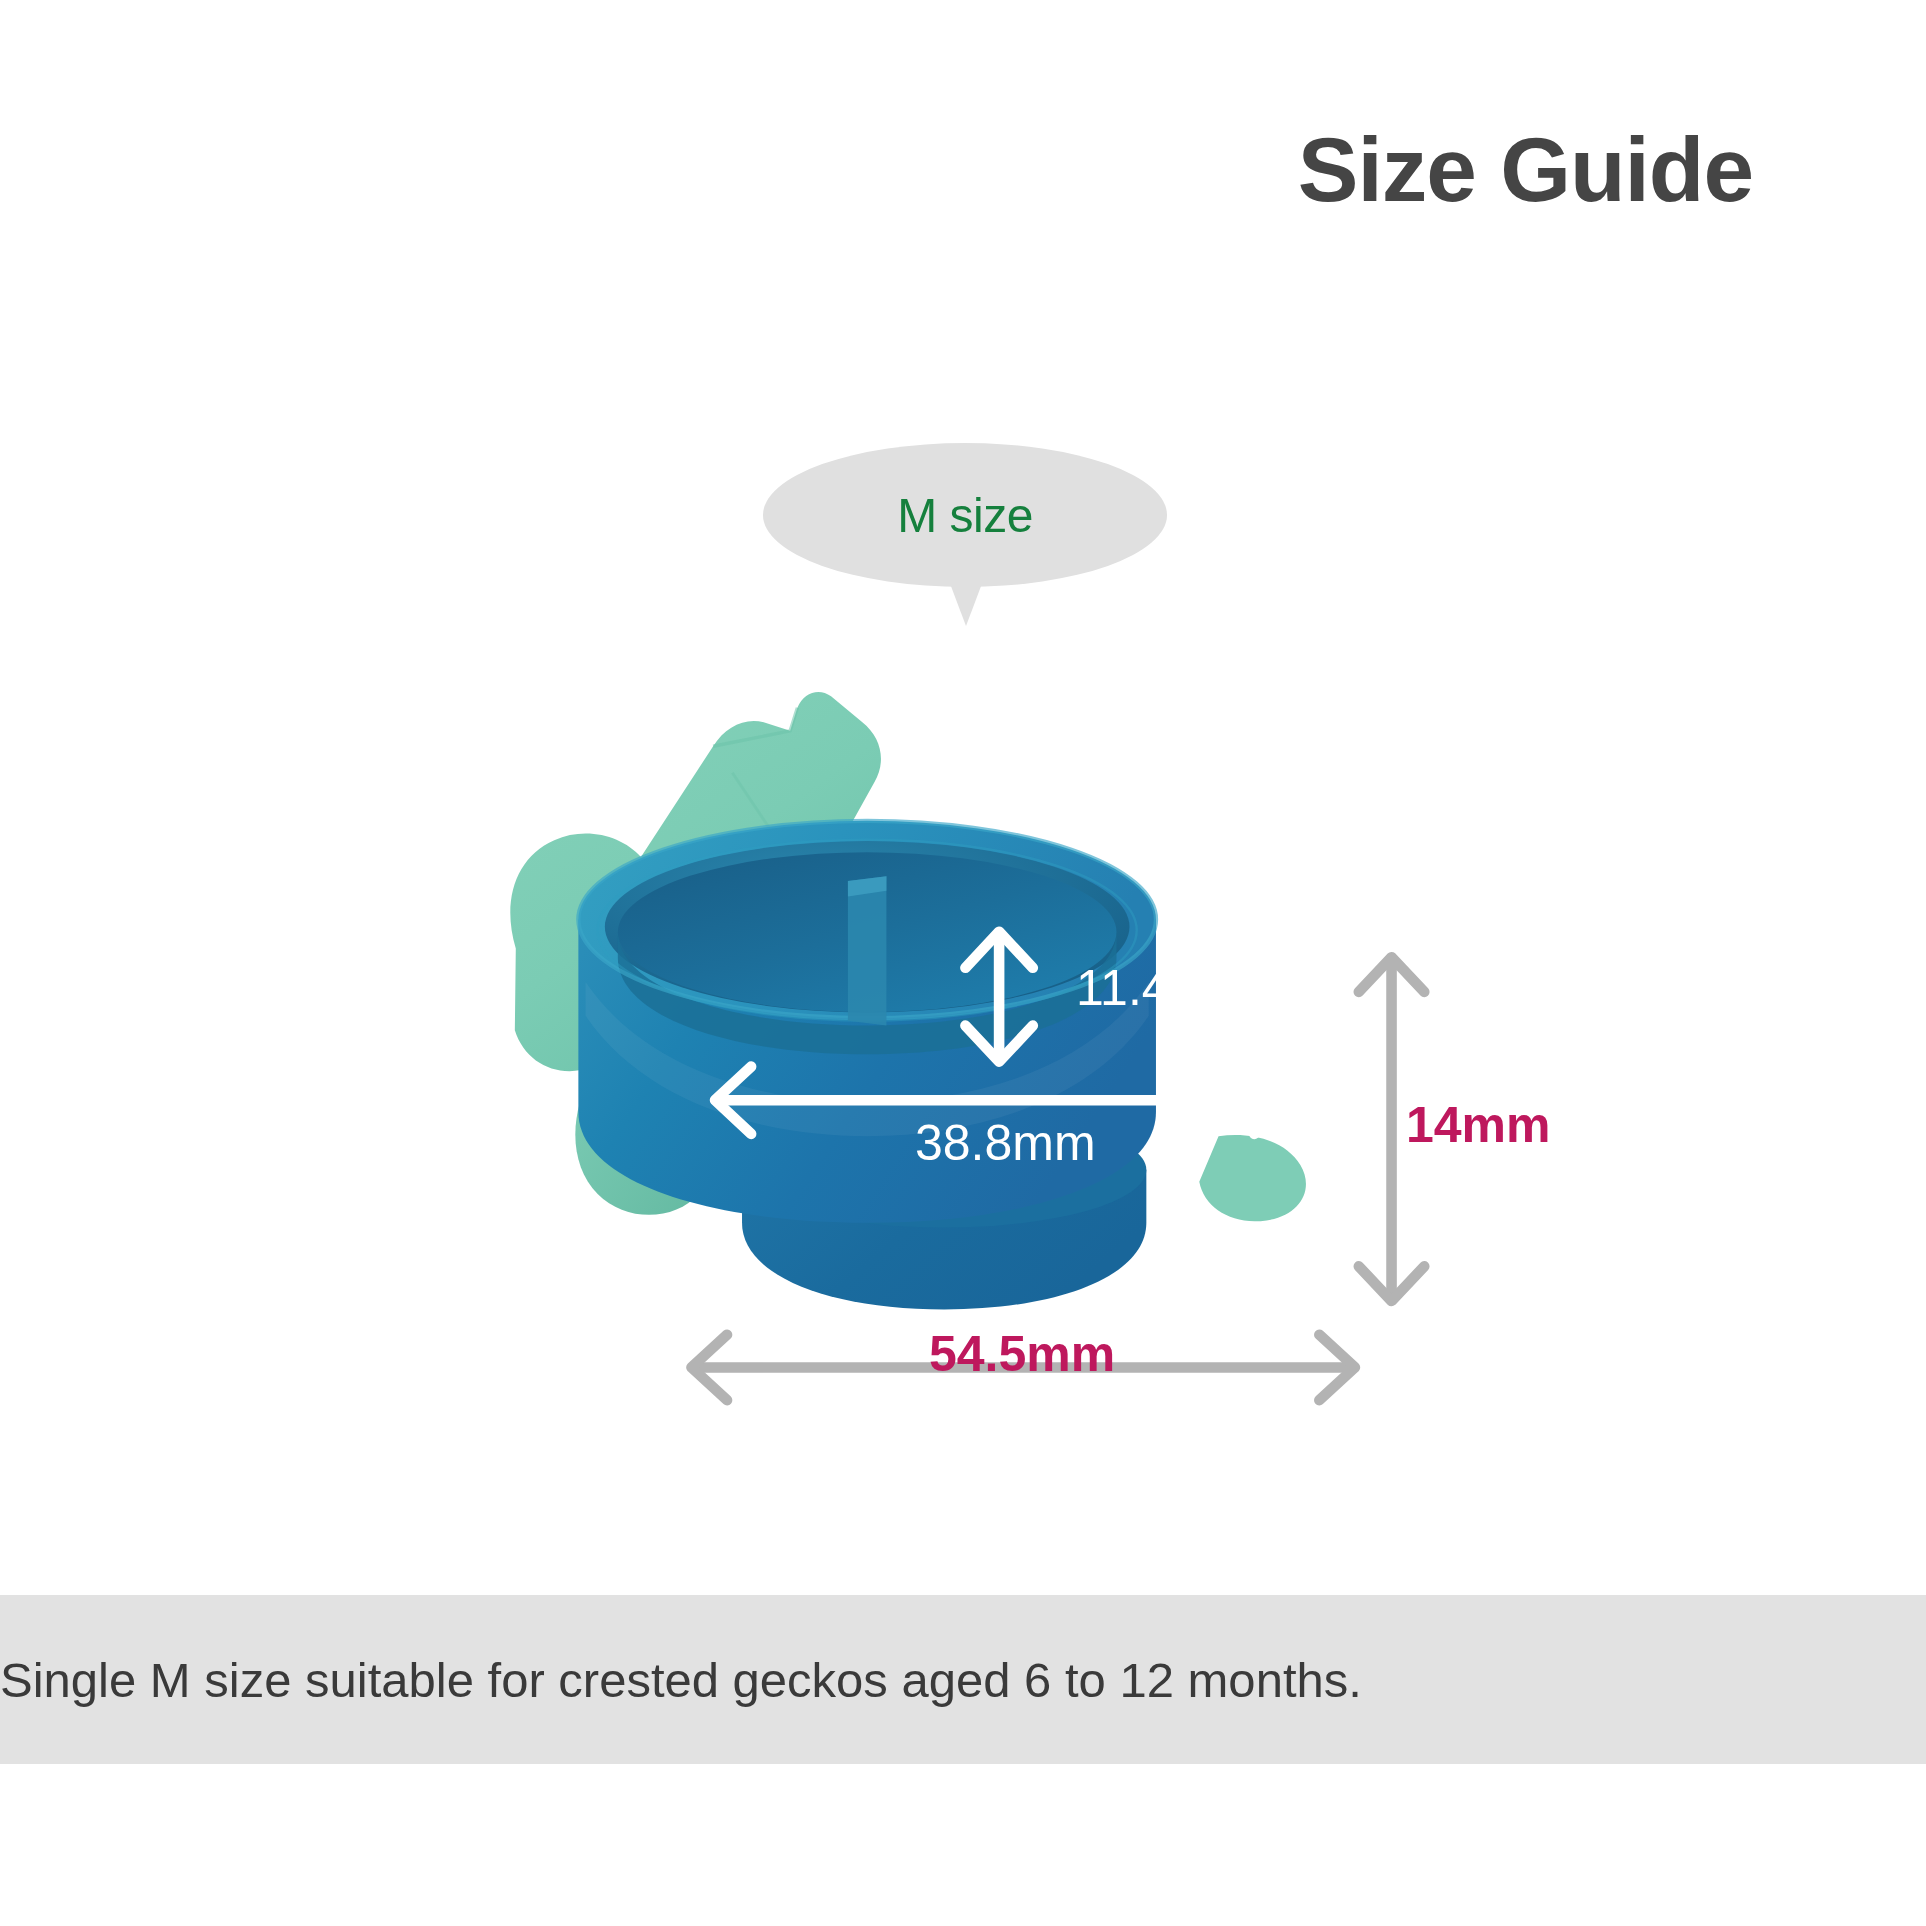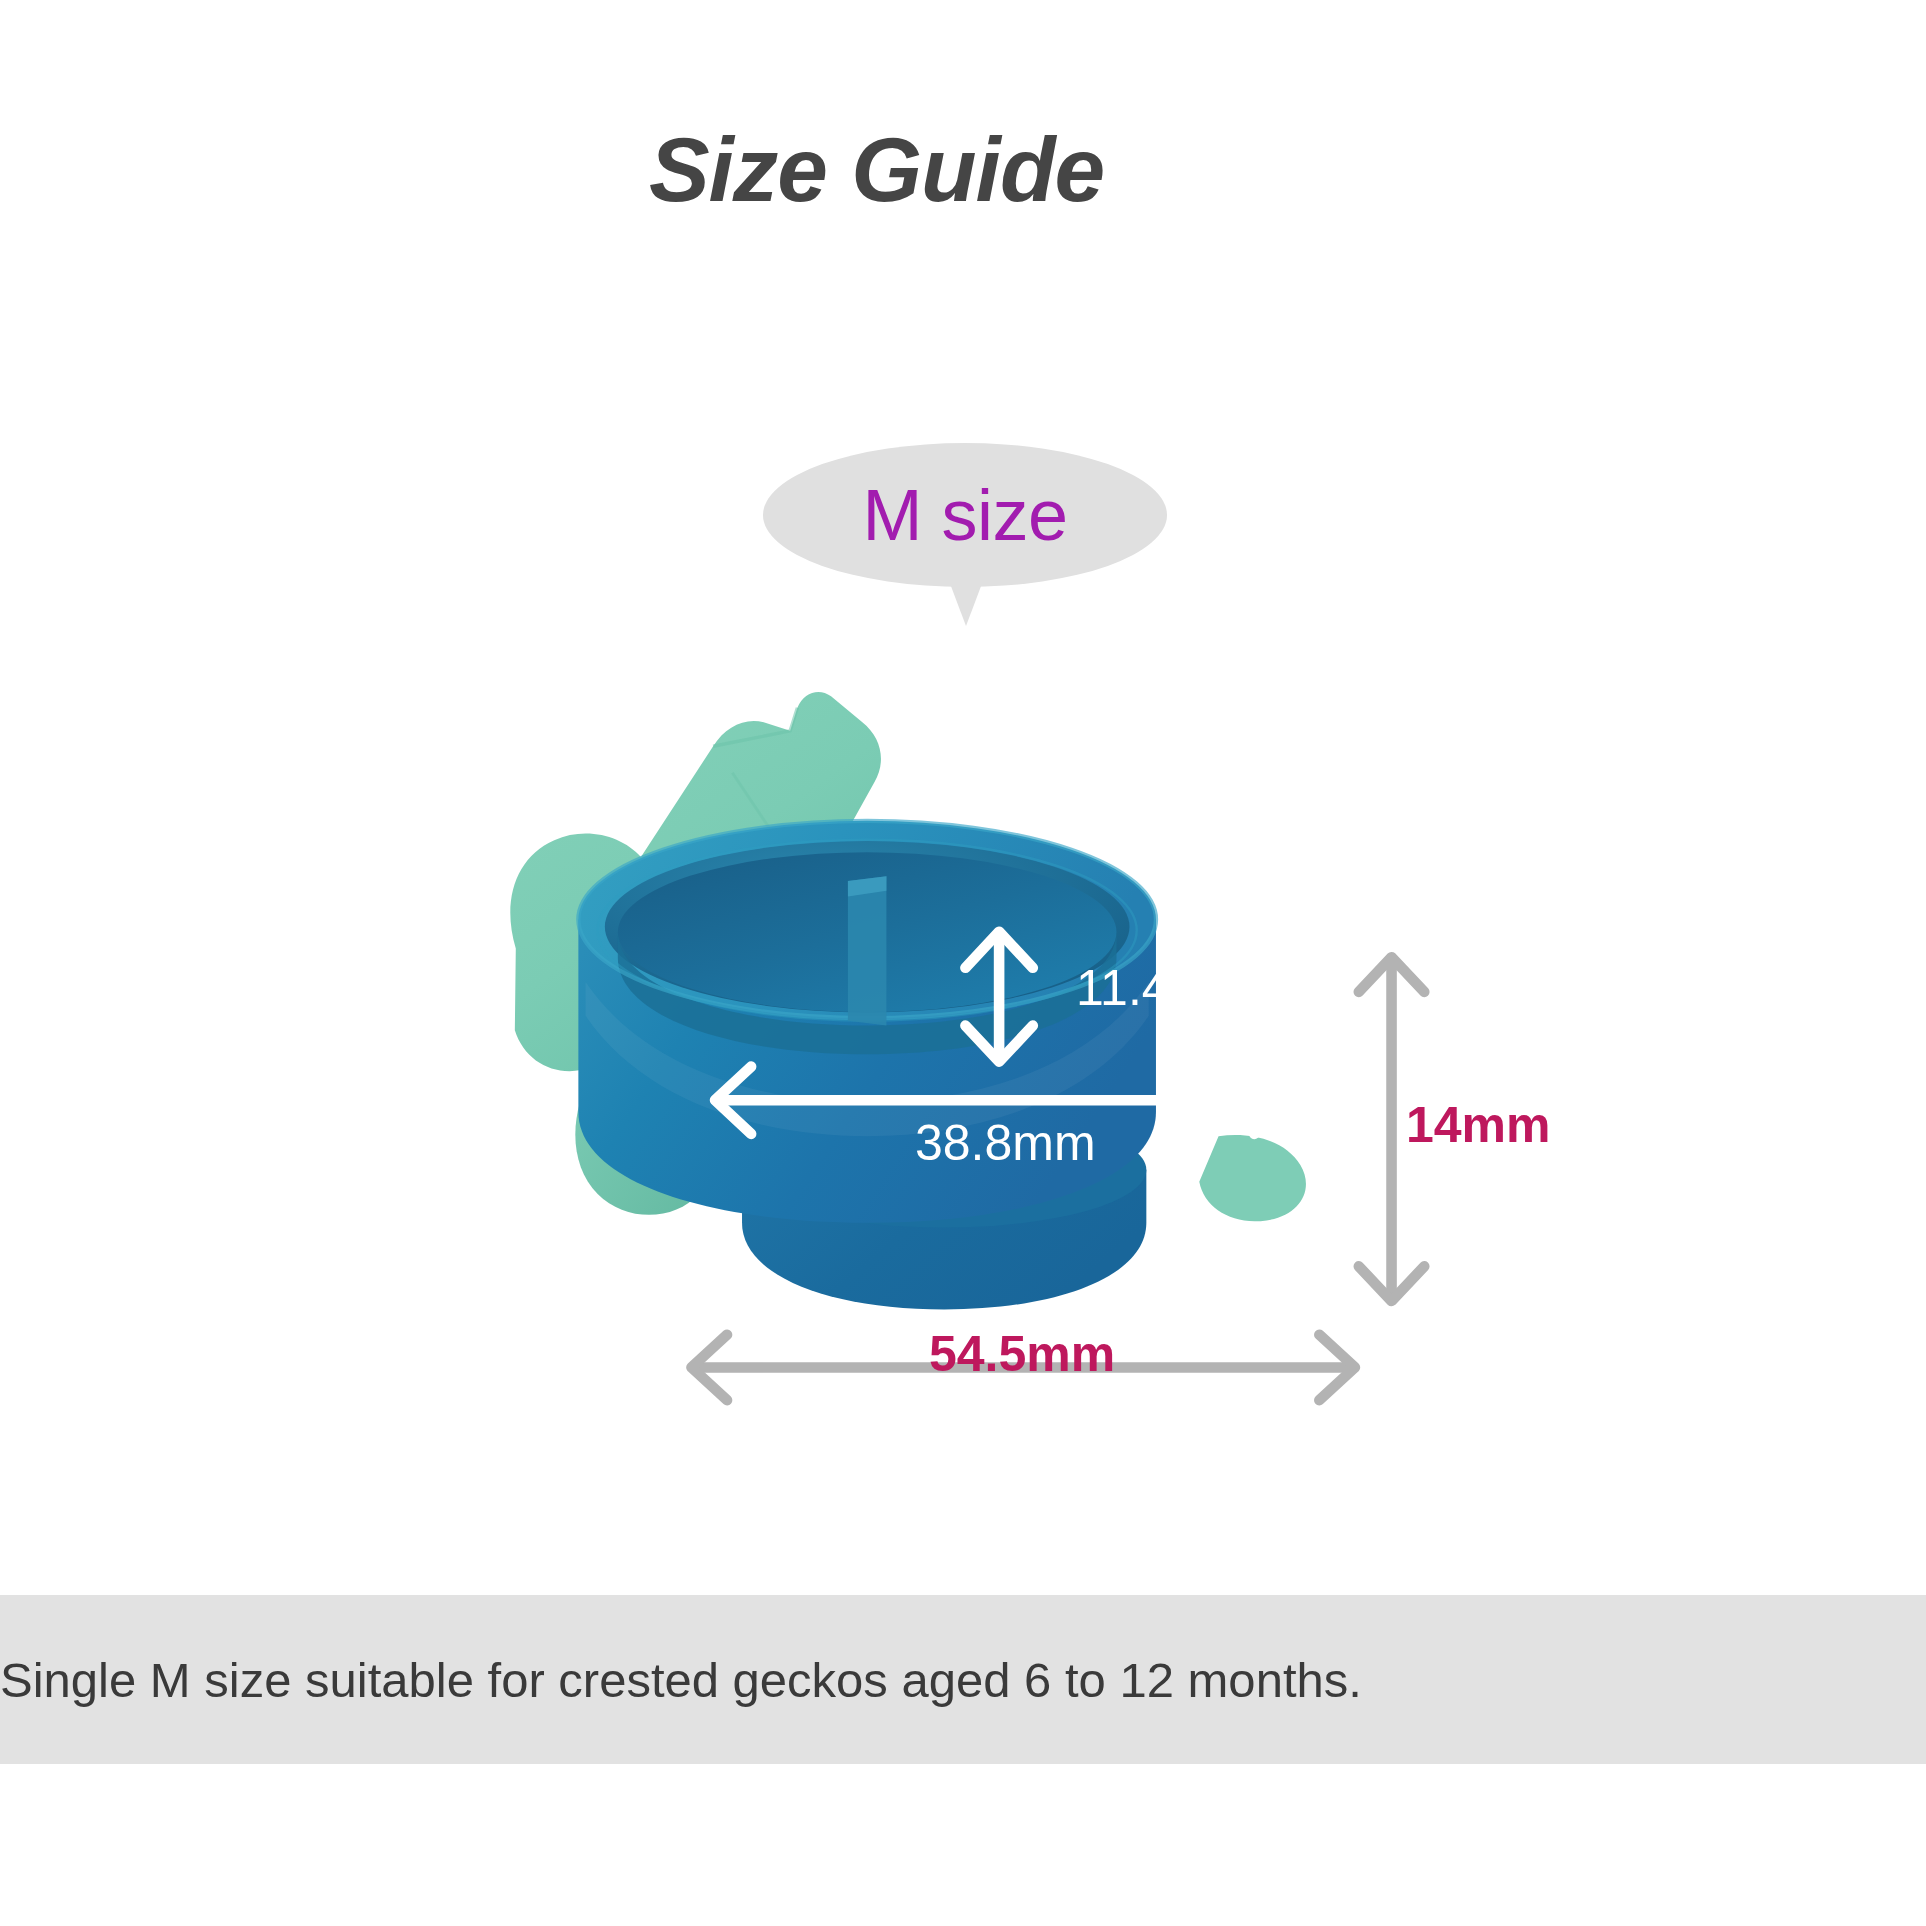--- a/index.html
+++ b/index.html
@@ -22,28 +22,27 @@
     height: 1926px;
     background: #ffffff;
   }
 
   
   .page-title {
     position: absolute;
     left: 0;
     top: 124px;
     width: 1753px;
-    text-align: center;
+    text-align: right;
     font-size: 91px;
     font-weight: bold;
     color: #454545;
     letter-spacing: -1px;
     line-height: 1;
     white-space: nowrap;
-    font-style: italic;
   }
 
   
   .size-badge {
     position: absolute;
     left: 763px;
     top: 443px;
     width: 404px;
     height: 154px;
   }
@@ -65,22 +64,22 @@
     border-top: 53px solid #e0e0e0;
   }
   .size-badge .badge-label {
     position: absolute;
     left: 0; top: 0;
     width: 404px;
     height: 144px;
     display: flex;
     align-items: center;
     justify-content: center;
-    font-size: 72px;
-    color: #a21caf;
+    font-size: 48px;
+    color: #15803d;
     letter-spacing: -0.5px;
     white-space: nowrap;
   }
 
   
   #product {
     position: absolute;
     left: 482px;
     top: 650px;
     width: 1011px;

